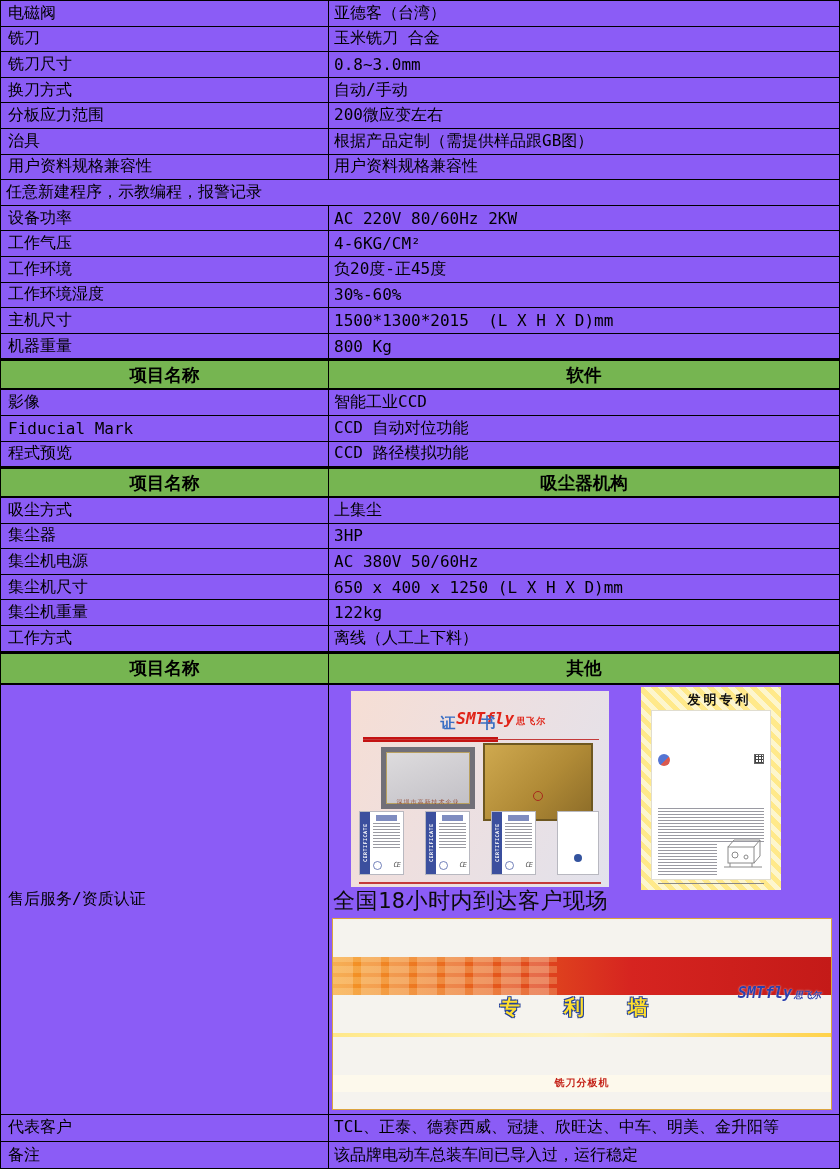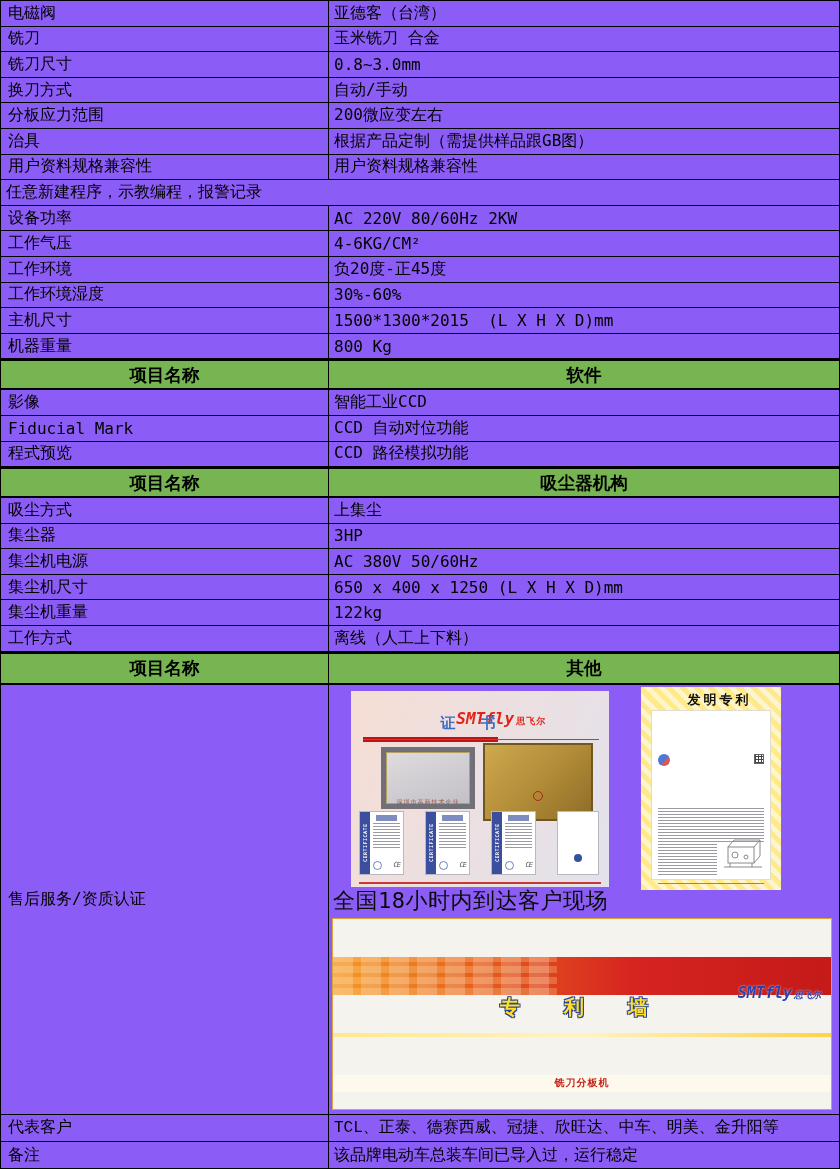--- a/index.html
+++ b/index.html
@@ -9,21 +9,21 @@
     position: relative;
     width: 840px; height: 1169px;
     border: 1px solid #000;
     overflow: hidden;
     background: #8b5cf6;
     color:#000;
   }
   
   .t-row { display:flex; width:100%; border-bottom:1px solid #000; }
   .r   { height:25.6px; }
-  .rb  { height:27.5px;font-family:Liberation Mono, monospace; }
+  .rb  { height:27.5px; }
   .rb2 { height:27.7px; }
   .rbig{ height:430px; }
   .t-label {
     width:328px; height:100%;
     border-right:1px solid #000;
     display:flex; align-items:center;
     padding-left:7px;
     font-size:16px; white-space:nowrap; overflow:hidden;
   }
   .t-value {

